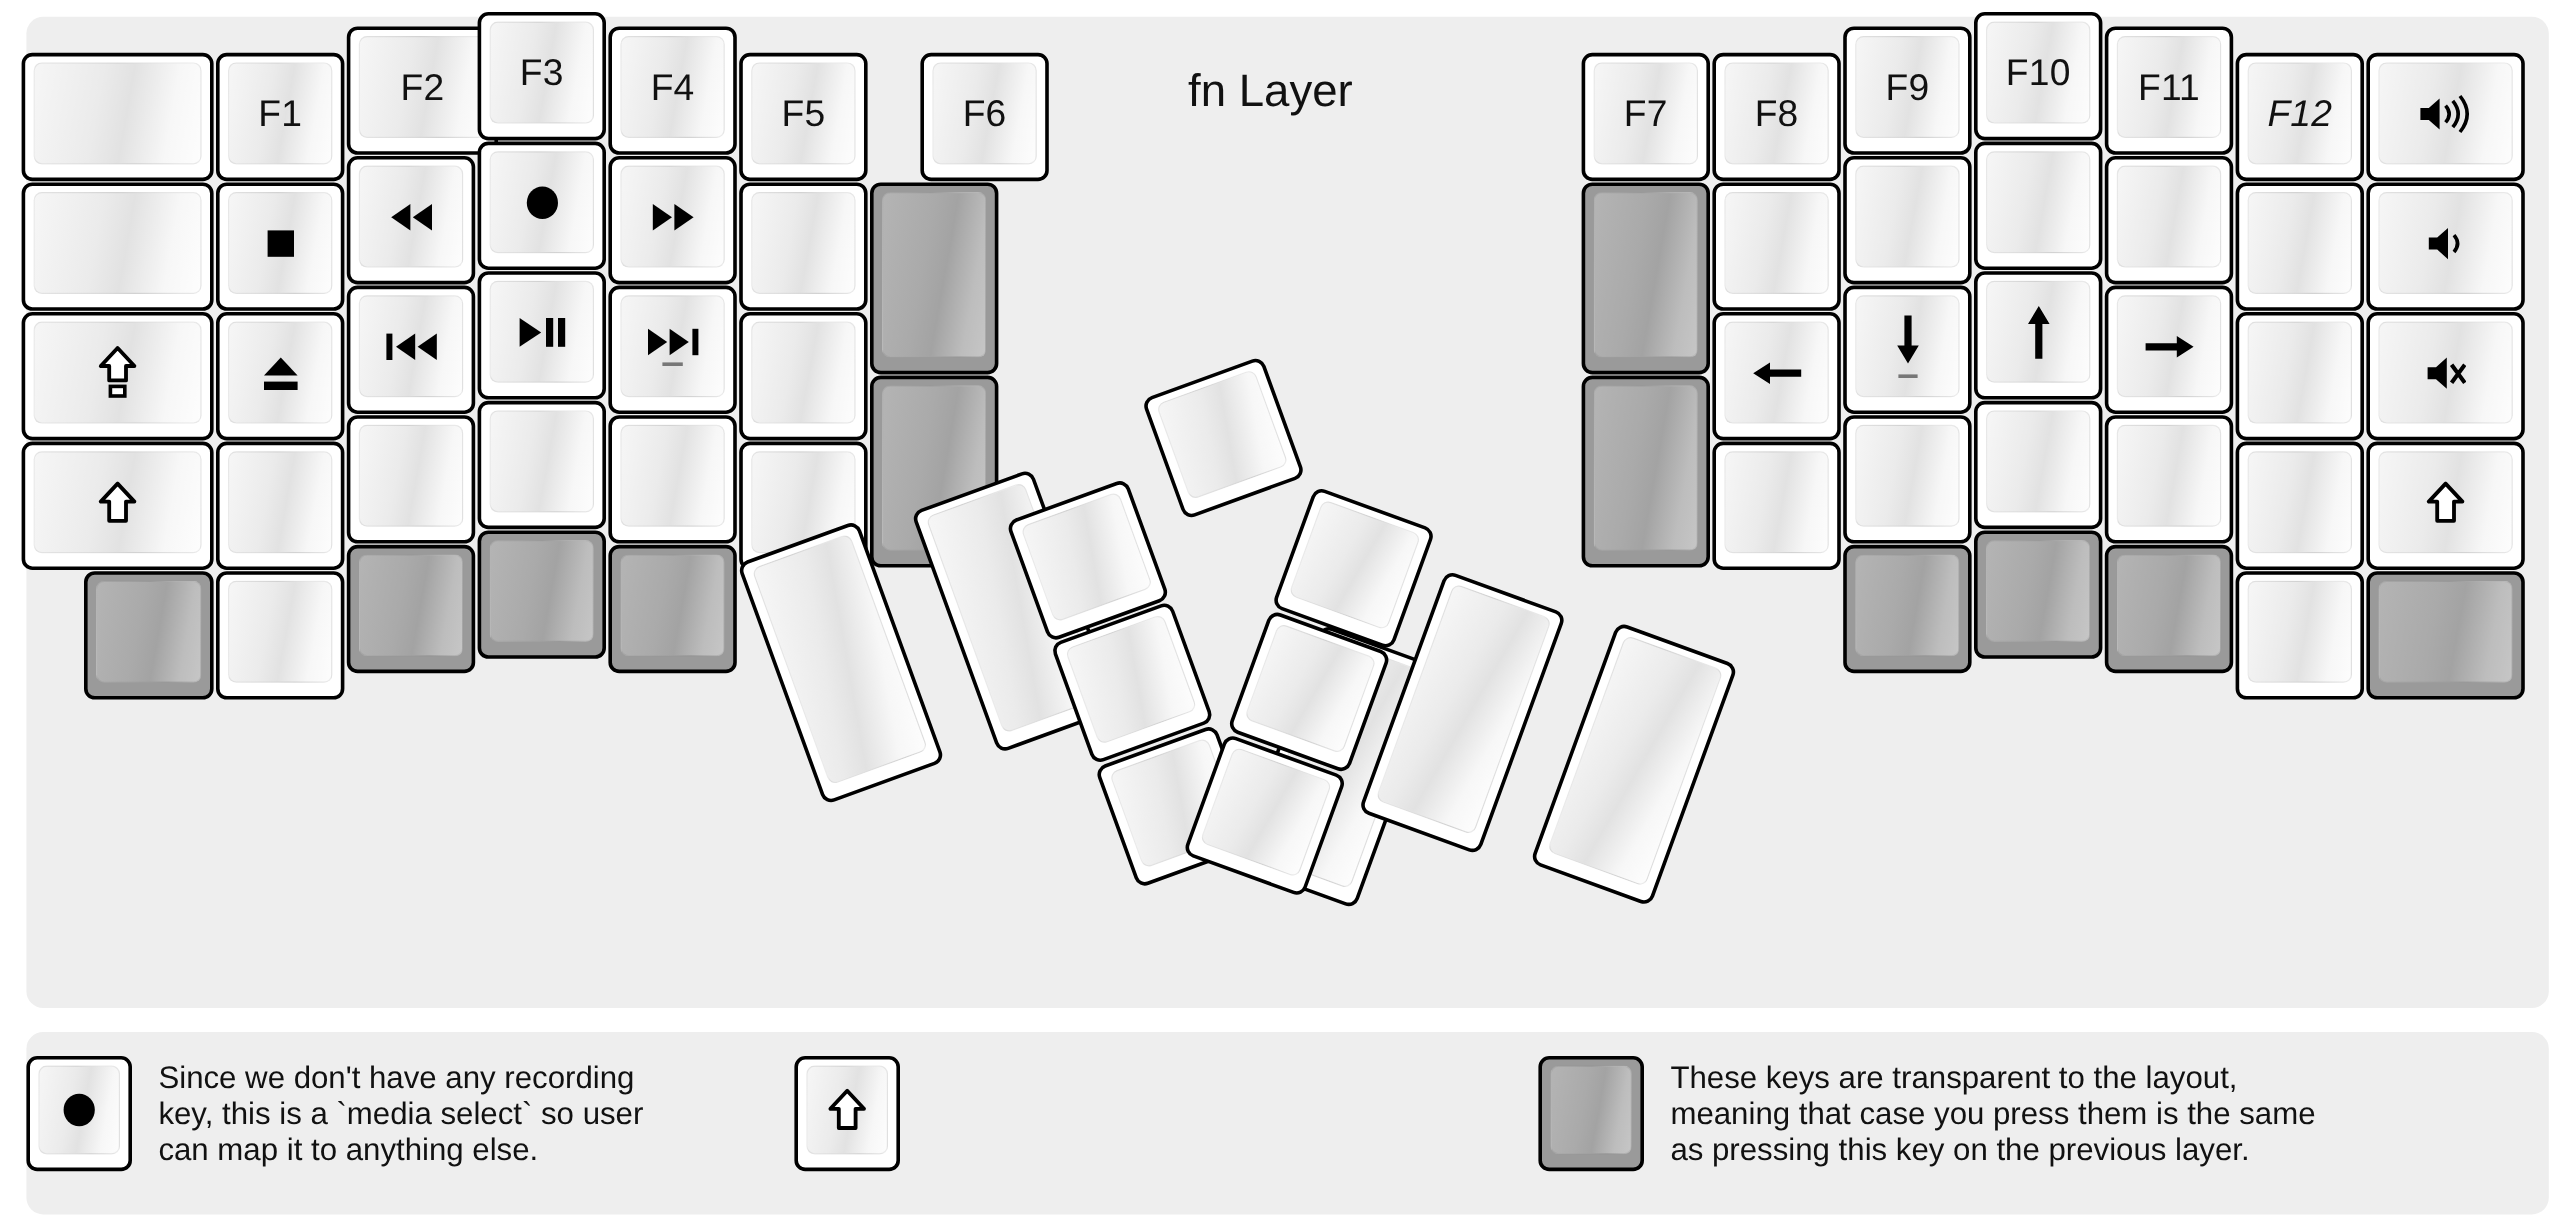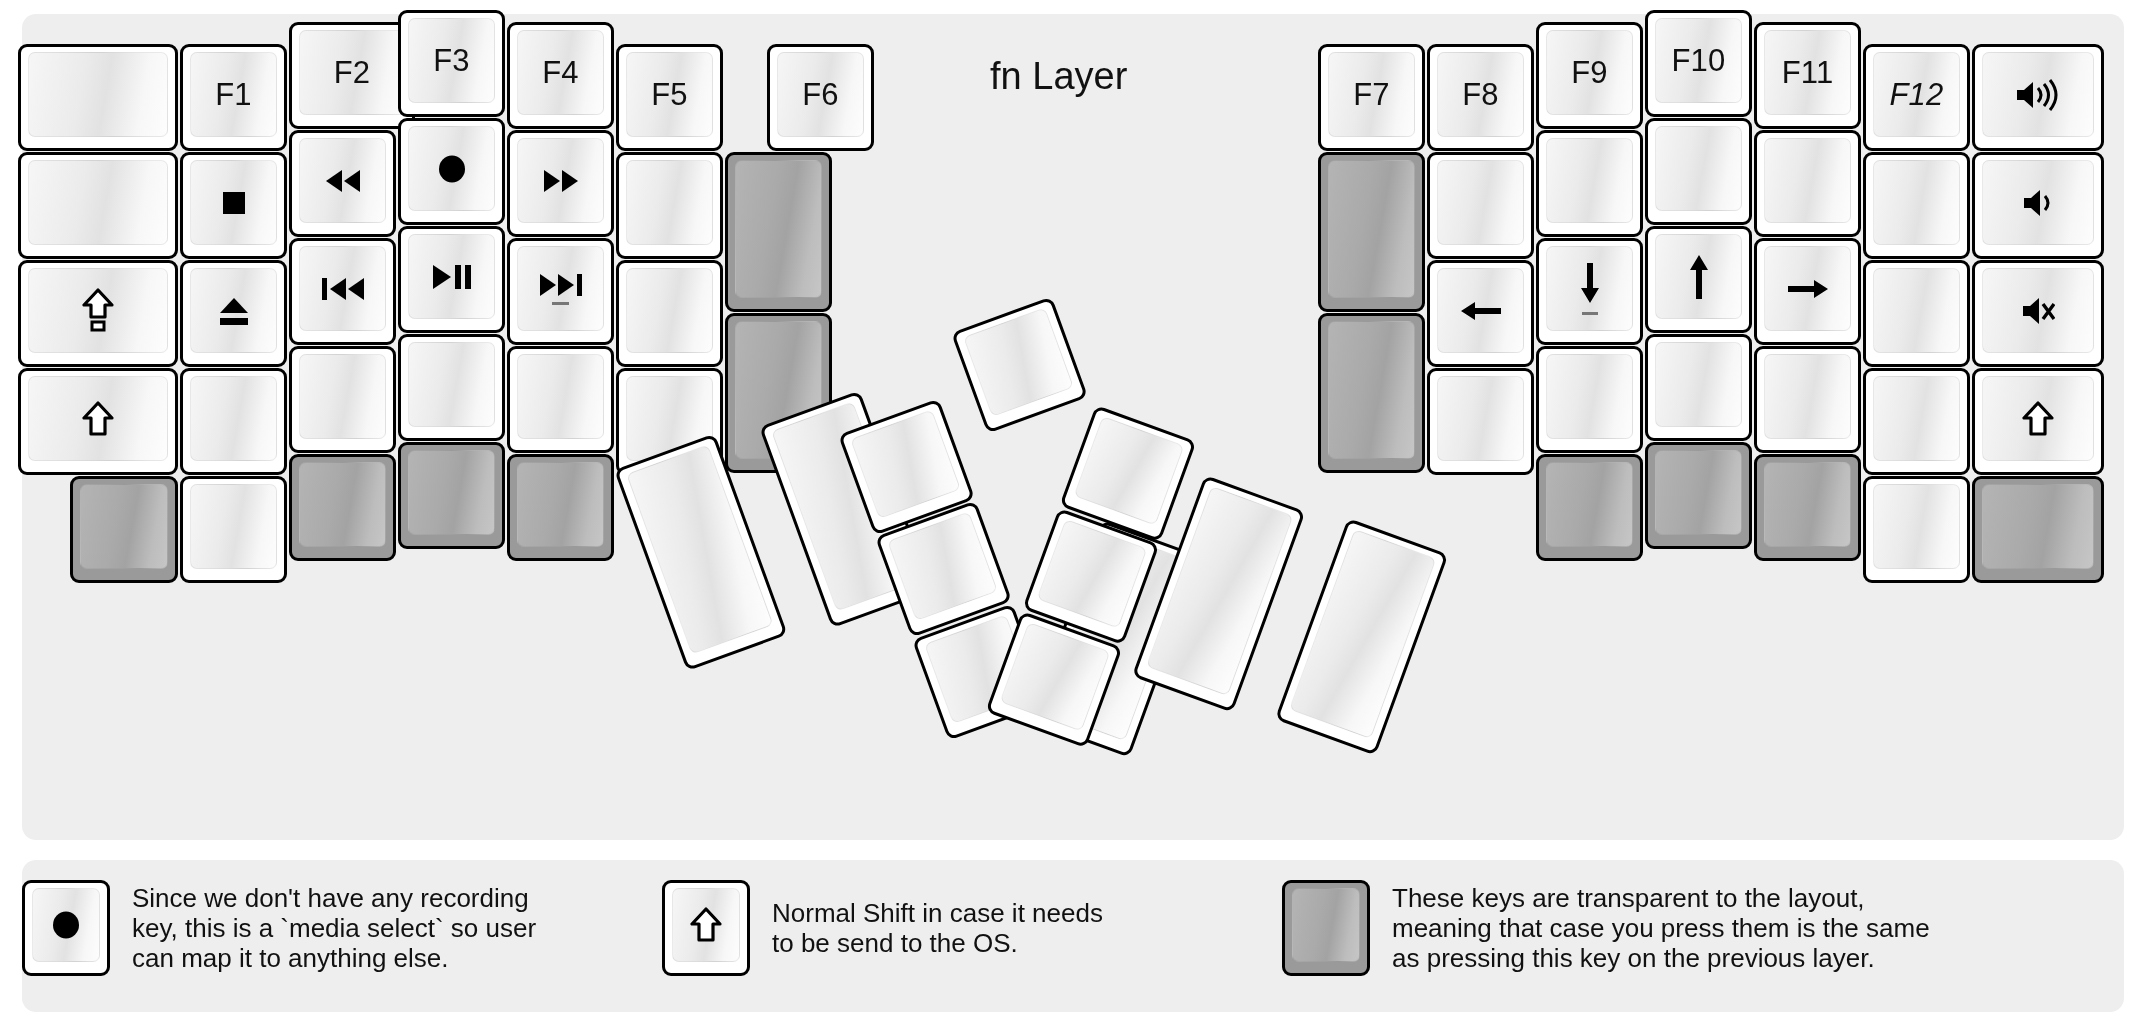--- a/index.html
+++ b/index.html
@@ -450,22 +450,20 @@
           <div class="key" style="left: 0px; top: 0px; width: 88px; height: 96px;">
             <div class="cap">
               <span style="display: flex;">
                 <svg class="glyph" width="34" height="36" viewBox="0 0 34 36" xmlns="http://www.w3.org/2000/svg">
                   <polygon points="17,2 3,17 10,17 10,33 24,33 24,17 31,17" fill="#fff" stroke="#000" stroke-width="3.2" stroke-linejoin="round"></polygon>
                 </svg>
               </span>
             </div>
           </div>
         </div>
-        <div class="legtext">Normal Shift in case it needs
-to be send to the OS.</div>
       </div>
       <div class="legitem" style="left: 1282px; top: 880px;">
         <div class="legkey">
           <div class="key ghost" style="left: 0px; top: 0px; width: 88px; height: 96px;">
             <div class="cap"></div>
           </div>
         </div>
         <div class="legtext">These keys are transparent to the layout,
 meaning that case you press them is the same
 as pressing this key on the previous layer.</div>

